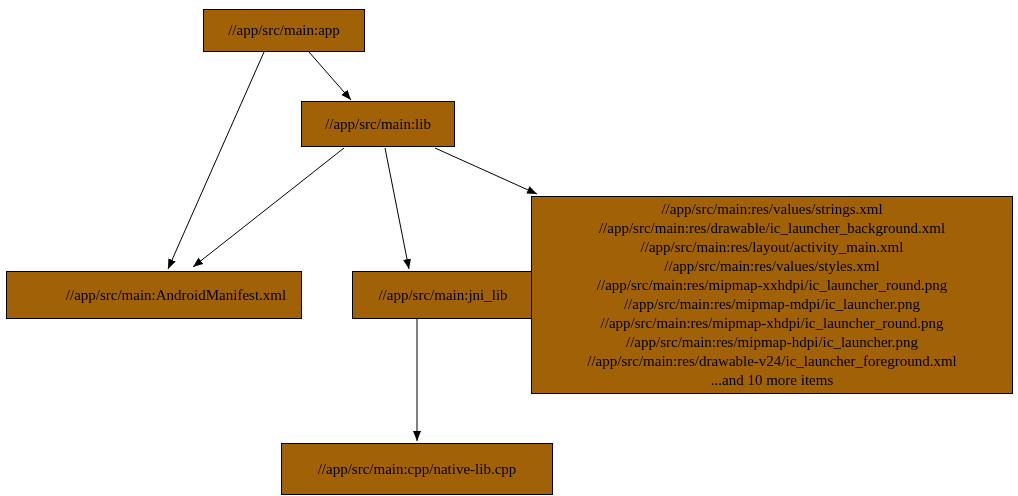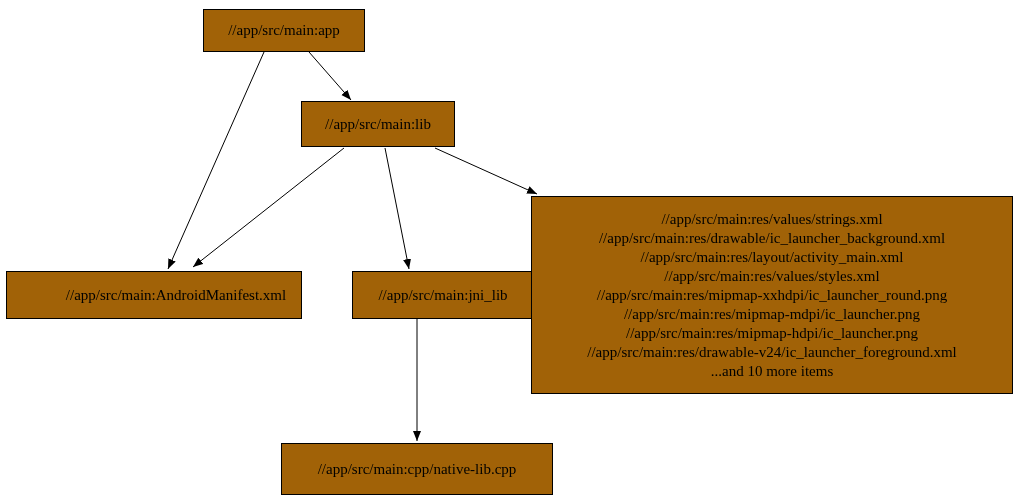--- a/index.html
+++ b/index.html
@@ -80,20 +80,21 @@
     <span>//app/src/main:jni_lib</span>
   </div>
 
   <div class="node node-res">
     <span class="res-line">//app/src/main:res/values/strings.xml</span>
     <span class="res-line">//app/src/main:res/drawable/ic_launcher_background.xml</span>
     <span class="res-line">//app/src/main:res/layout/activity_main.xml</span>
     <span class="res-line">//app/src/main:res/values/styles.xml</span>
     <span class="res-line">//app/src/main:res/mipmap-xxhdpi/ic_launcher_round.png</span>
     <span class="res-line">//app/src/main:res/mipmap-mdpi/ic_launcher.png</span>
+    <span class="res-line">//app/src/main:res/mipmap-xhdpi/ic_launcher_round.png</span>
     <span class="res-line">//app/src/main:res/mipmap-hdpi/ic_launcher.png</span>
     <span class="res-line">//app/src/main:res/drawable-v24/ic_launcher_foreground.xml</span>
     <span class="res-line">...and 10 more items</span>
   </div>
 
   <div class="node node-cpp">
     <span>//app/src/main:cpp/native-lib.cpp</span>
   </div>
 
 </div>

